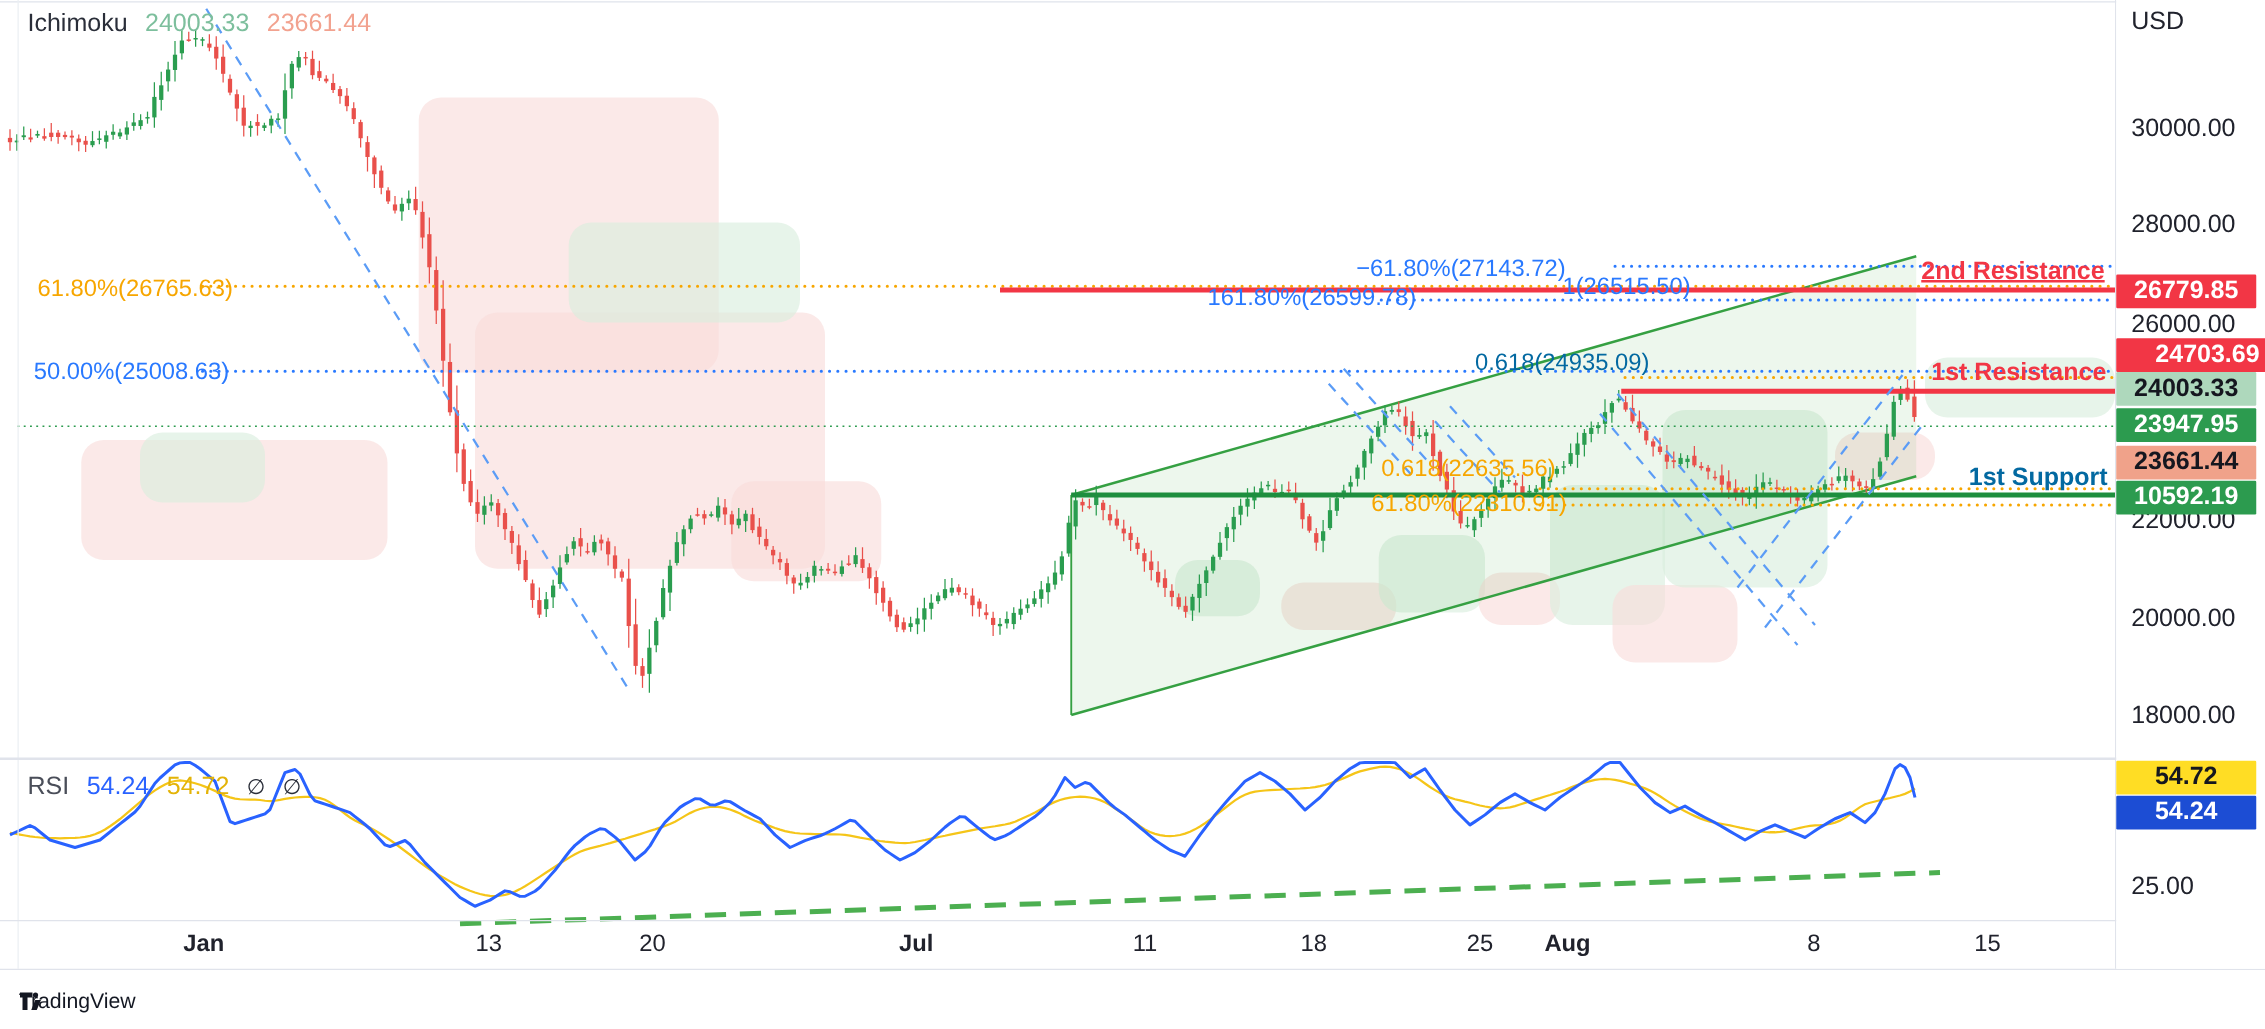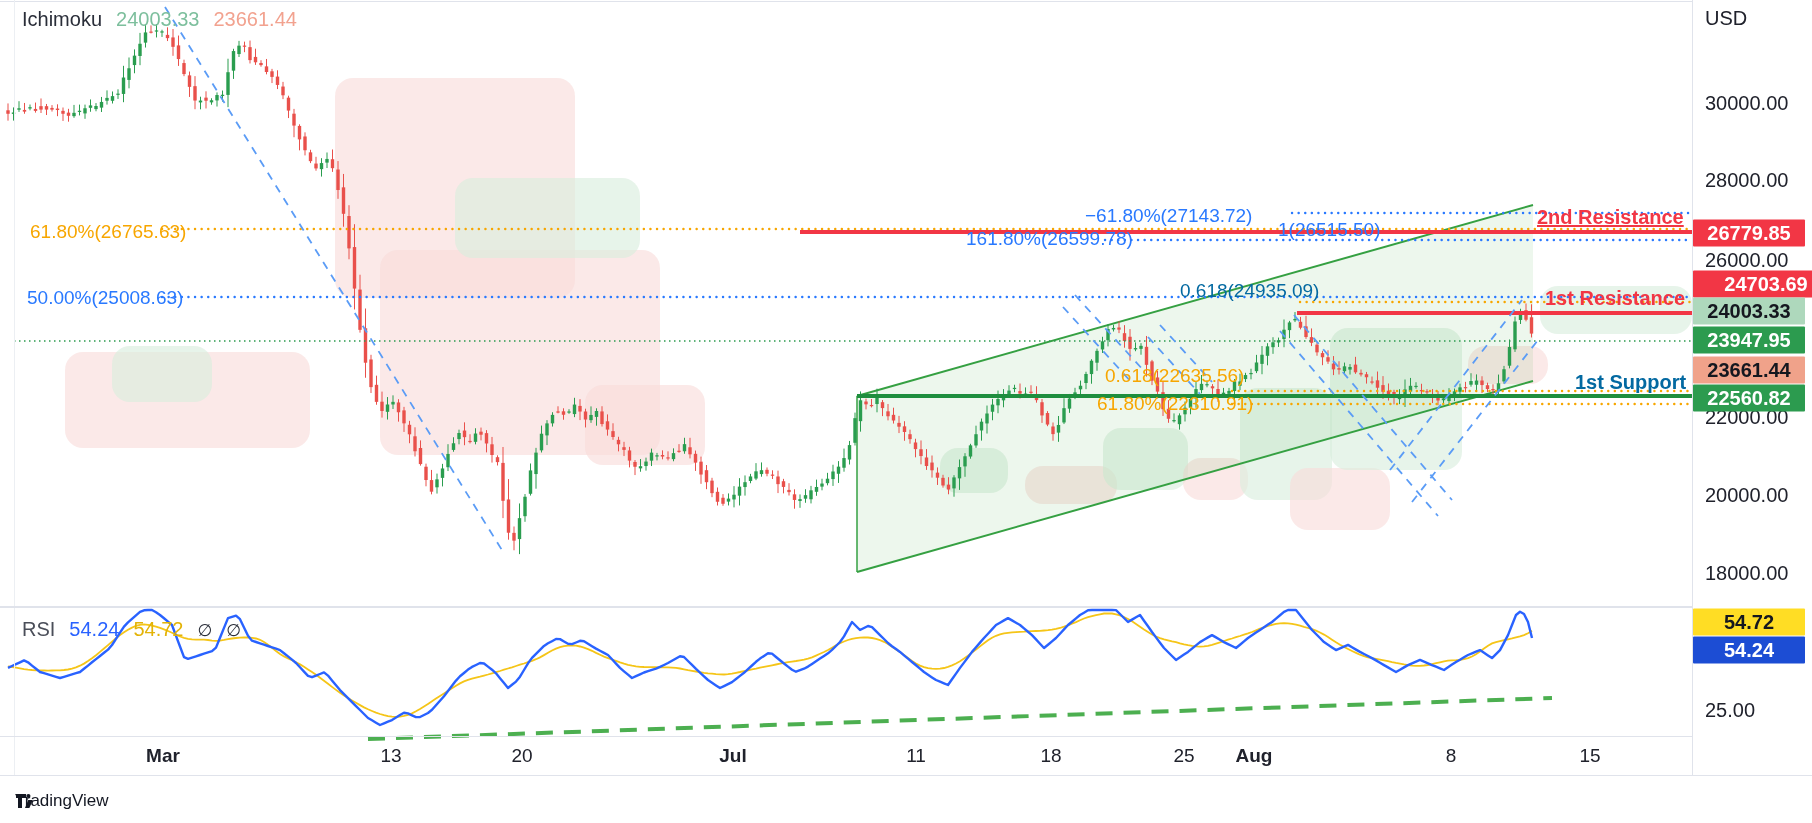--- a/index.html
+++ b/index.html
@@ -663,47 +663,47 @@
       <div class="tick" style="top: 260px;">26000.00</div>
       <div class="tick" style="top: 417px;">22000.00</div>
       <div class="tick" style="top: 495px;">20000.00</div>
       <div class="tick" style="top: 573px;">18000.00</div>
       <div class="tick" style="top: 710px;">25.00</div>
       <div class="badge" style="top: 233px; background: rgb(242, 54, 69); color: rgb(255, 255, 255);">26779.85</div>
       <div class="badge" style="top: 284px; background: rgb(242, 54, 69); color: rgb(255, 255, 255); padding-left: 17px;">24703.69</div>
       <div class="badge" style="top: 311px; background: rgb(174, 216, 188); color: rgb(21, 23, 31);">24003.33</div>
       <div class="badge" style="top: 340px; background: rgb(44, 155, 79); color: rgb(255, 255, 255);">23947.95</div>
       <div class="badge" style="top: 370px; background: rgb(240, 162, 138); color: rgb(21, 23, 31);">23661.44</div>
-      <div class="badge" style="top: 398px; background: rgb(44, 155, 79); color: rgb(255, 255, 255);">22560.82</div>
+      <div class="badge" style="top: 398px; background: rgb(44, 155, 79); color: rgb(255, 255, 255);">10592.19</div>
       <div class="badge" style="top: 622px; background: rgb(255, 221, 36); color: rgb(21, 23, 31);">54.72</div>
       <div class="badge" style="top: 650px; background: rgb(28, 77, 212); color: rgb(255, 255, 255);">54.24</div>
     </div>
 
   <div id="time-scale">
-      <div class="tlabel bold" style="left: 163px;">Mar</div>
+      <div class="tlabel bold" style="left: 163px;">Jan</div>
       <div class="tlabel" style="left: 391px;">13</div>
       <div class="tlabel" style="left: 522px;">20</div>
       <div class="tlabel bold" style="left: 733px;">Jul</div>
       <div class="tlabel" style="left: 916px;">11</div>
       <div class="tlabel" style="left: 1051px;">18</div>
       <div class="tlabel" style="left: 1184px;">25</div>
       <div class="tlabel bold" style="left: 1254px;">Aug</div>
       <div class="tlabel" style="left: 1451px;">8</div>
       <div class="tlabel" style="left: 1590px;">15</div>
     </div>
 
   <div class="ann" style="left: 1537px; top: 206px; color: rgb(242, 54, 69); text-decoration: underline;">2nd Resistance</div>
   <div class="ann" style="left: 1545px; top: 287px; color: rgb(242, 54, 69);">1st Resistance</div>
   <div class="ann" style="left: 1575px; top: 371px; color: #0369a1;">1st Support</div>
 
   <div id="fib-labels">
       <div class="fib" style="left: 30px; top: 221px; color: rgb(247, 166, 0);">61.80%(26765.63)</div>
       <div class="fib" style="left: 27px; top: 287px; color: rgb(41, 121, 255);">50.00%(25008.63)</div>
       <div class="fib" style="left: 1085px; top: 205px; color: rgb(41, 121, 255);">−61.80%(27143.72)</div>
-      <div class="fib" style="left: 1278px; top: 219px; color: rgb(41, 121, 255);">1(26515.50)</div>
+      <div class="fib" style="left: 1250px; top: 219px; color: rgb(41, 121, 255);">1(26515.50)</div>
       <div class="fib" style="left: 966px; top: 228px; color: rgb(41, 121, 255);">161.80%(26599.78)</div>
       <div class="fib" style="left: 1180px; top: 280px; color: #0369a1;">0.618(24935.09)</div>
       <div class="fib" style="left: 1105px; top: 365px; color: rgb(247, 166, 0);">0.618(22635.56)</div>
       <div class="fib" style="left: 1097px; top: 393px; color: rgb(247, 166, 0);">61.80%(22310.91)</div>
     </div>
 
   <div id="brand">
     <svg width="20" height="20" viewBox="0 0 20 20">
       <path d="M1 3h10v4H7v10H3V7H1z" fill="#131722"></path>
       <circle cx="13.4" cy="5" r="2.1" fill="#131722"></circle>

